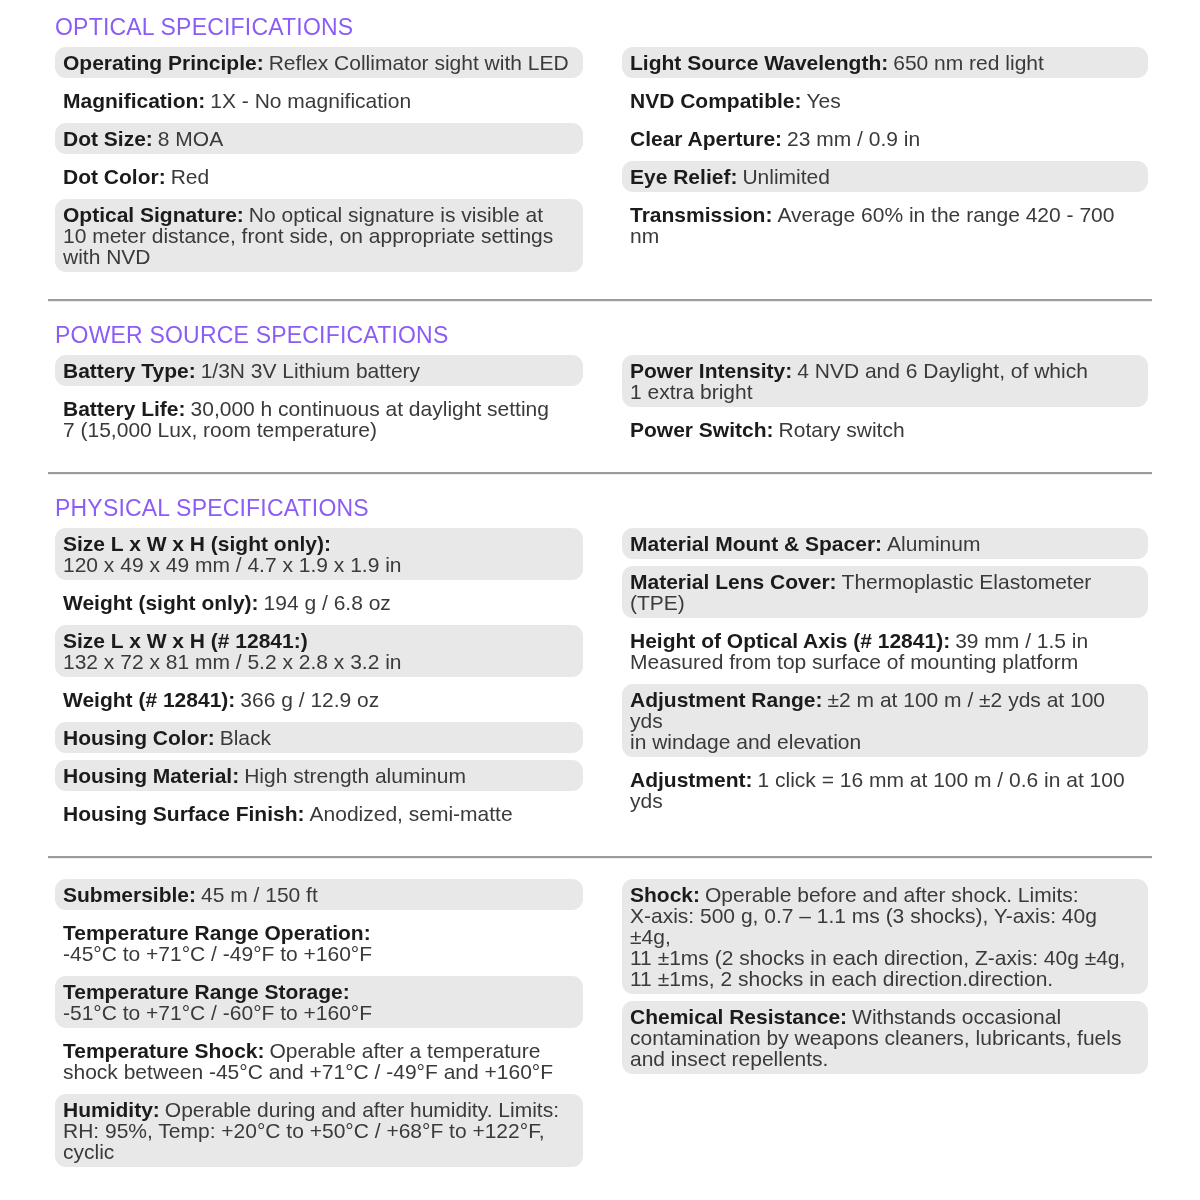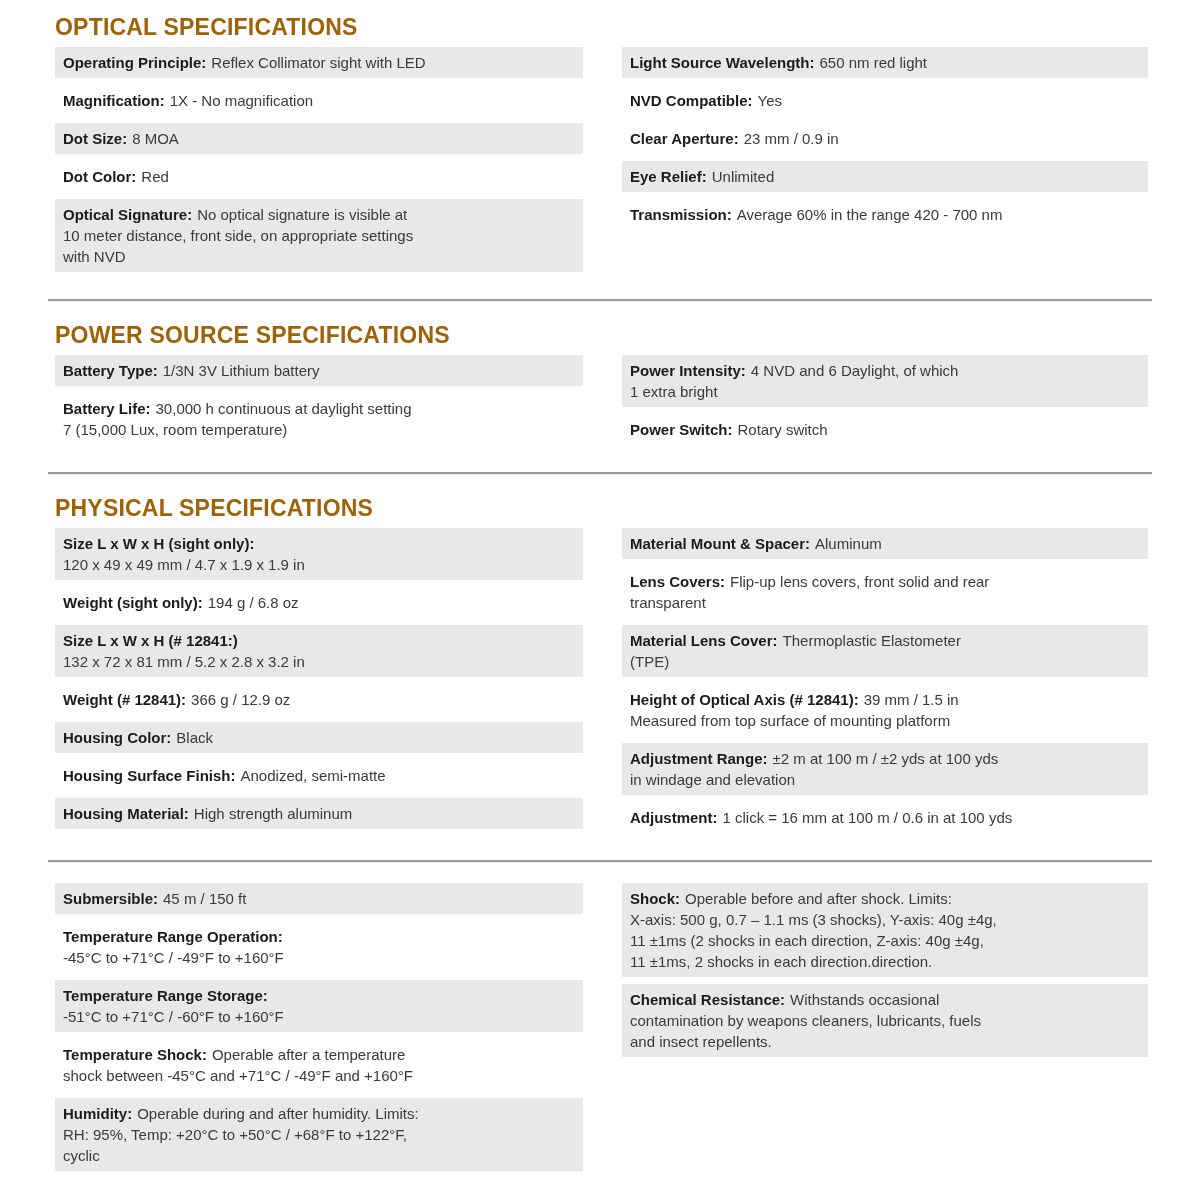--- a/index.html
+++ b/index.html
@@ -12,45 +12,46 @@
   }
   #sheet {
     width: 1200px;
     padding: 14px 52px 24px 55px;
   }
   .section { margin: 0; }
   .section-title {
     margin: 0 0 7px 0;
     font-size: 23px;
     line-height: 26px;
-    font-weight: bold;
+    font-weight: normal;
     letter-spacing: 0.2px;
-    color: #a16207;
+    color: #8b5cf6;
   }
   .divider {
     border: none;
     border-top: 2px solid #9c9c9c;
     border-bottom: 1px solid #ececec;
     margin: 20px 0 20px -7px;
     width: 1104px;
     height: 0;
   }
   .section { margin-bottom: 20px; }
   .cols {
     display: grid;
     grid-template-columns: 528px 526px;
     column-gap: 39px;
     align-items: start;
   }
   .row {
     padding: 5px 8px;
     margin-bottom: 7px;
-    font-size: 15px;
+    font-size: 21px;
     line-height: 21px;
     color: #3a3a3a;
+    border-radius: 11px;
   }
   .row.alt { background: #e8e8e8; }
   .lbl {
     font-weight: bold;
     color: #1b1b1b;
     margin-right: 5px;
   }
   .val {
     white-space: pre-line;
     color: #3a3a3a;
@@ -102,27 +103,25 @@
       <h2 class="section-title">PHYSICAL SPECIFICATIONS</h2>
       <div class="cols">
         <div class="col">
           <div class="row alt"><b class="lbl">Size L x W x H (sight only):</b><span class="val">
 120 x 49 x 49 mm / 4.7 x 1.9 x 1.9 in</span></div>
           <div class="row"><b class="lbl">Weight (sight only):</b><span class="val">194 g / 6.8 oz</span></div>
           <div class="row alt"><b class="lbl">Size L x W x H (# 12841:)</b><span class="val">
 132 x 72 x 81 mm / 5.2 x 2.8 x 3.2 in</span></div>
           <div class="row"><b class="lbl">Weight (# 12841):</b><span class="val">366 g / 12.9 oz</span></div>
           <div class="row alt"><b class="lbl">Housing Color:</b><span class="val">Black</span></div>
+          <div class="row alt"><b class="lbl">Housing Material:</b><span class="val">High strength aluminum</span></div>
           <div class="row"><b class="lbl">Housing Surface Finish:</b><span class="val">Anodized, semi-matte</span></div>
-          <div class="row alt"><b class="lbl">Housing Material:</b><span class="val">High strength aluminum</span></div>
         </div>
         <div class="col">
           <div class="row alt"><b class="lbl">Material Mount &amp; Spacer:</b><span class="val">Aluminum</span></div>
-          <div class="row"><b class="lbl">Lens Covers:</b><span class="val">Flip-up lens covers, front solid and rear
-transparent</span></div>
           <div class="row alt"><b class="lbl">Material Lens Cover:</b><span class="val">Thermoplastic Elastometer
 (TPE)</span></div>
           <div class="row"><b class="lbl">Height of Optical Axis (# 12841):</b><span class="val">39 mm / 1.5 in
 Measured from top surface of mounting platform</span></div>
           <div class="row alt"><b class="lbl">Adjustment Range:</b><span class="val">±2 m at 100 m / ±2 yds at 100 yds
 in windage and elevation</span></div>
           <div class="row"><b class="lbl">Adjustment:</b><span class="val">1 click = 16 mm at 100 m / 0.6 in at 100 yds</span></div>
         </div>
       </div>
     </section>

